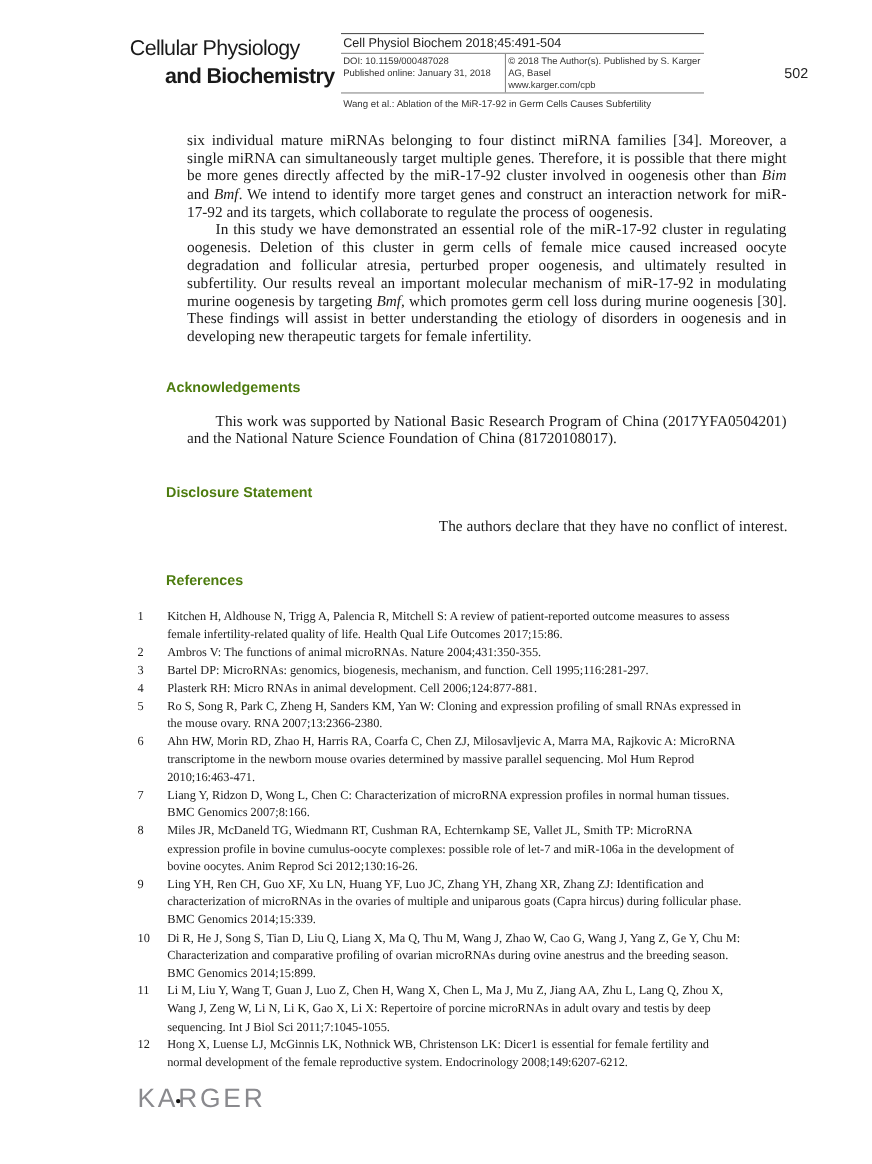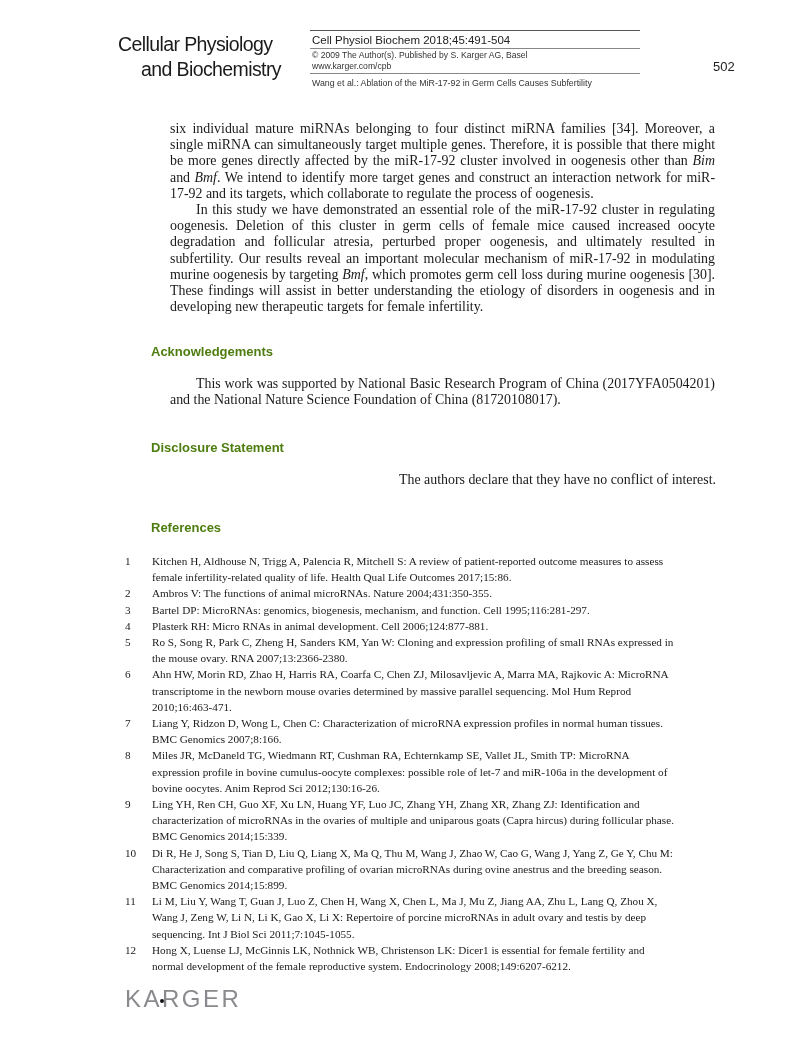--- a/index.html
+++ b/index.html
@@ -3,21 +3,21 @@
 <meta charset="utf-8">
 <style>
   html, body { margin: 0; padding: 0; background: #ffffff; }
   body { width: 793px; height: 1058px; position: relative; overflow: hidden; color: #1a1a1a; }
   .journal-name {
     position: absolute; left: 118px; top: 32px; width: 186px;
     font-family: "Liberation Sans", sans-serif; font-size: 19.5px; line-height: 25px;
     letter-spacing: -0.6px; color: #1a1a1a; text-align: right;
   }
   .journal-name .l1 { display: block; text-align: left; }
-  .journal-name .l2 { display: block; text-align: center; }
+  .journal-name .l2 { display: block; text-align: right; font-weight: bold; }
   .hdr { position: absolute; left: 310px; top: 30px; width: 330px; font-family: "Liberation Sans", sans-serif; }
   .hdr .rule-top { border-top: 1px solid #555; }
   .hdr .citation { font-size: 11.5px; padding: 3px 0 2px 2px; color: #222; }
   .hdr .meta { display: flex; border-top: 1px solid #888; border-bottom: 1px solid #888; }
   .hdr .meta .col { font-size: 8.6px; line-height: 11px; color: #333; padding: 1px 2px; }
   .hdr .meta .col1 { width: 145px; border-right: 1px solid #888; }
   .hdr .meta .col2 { flex: 1; }
   .hdr .running { font-size: 8.8px; color: #333; padding: 4px 0 0 2px; }
   .pagenum { position: absolute; left: 713px; top: 59px; font-family: "Liberation Sans", sans-serif; font-size: 13px; color: #222; }
 
@@ -53,22 +53,26 @@
 
 <div class="journal-name">
   <span class="l1">Cellular Physiology</span>
   <span class="l2">and Biochemistry</span>
 </div>
 
 <div class="hdr">
   <div class="rule-top"></div>
   <div class="citation">Cell Physiol Biochem 2018;45:491-504</div>
   <div class="meta">
+    <div class="col col1">
+      <div>DOI: 10.1159/000487028</div>
+      <div>Published online: January 31, 2018</div>
+    </div>
     <div class="col col2">
-      <div>© 2009 The Author(s). Published by S. Karger AG, Basel</div>
+      <div>© 2018 The Author(s). Published by S. Karger AG, Basel</div>
       <div>www.karger.com/cpb</div>
     </div>
   </div>
   <div class="running">Wang et al.: Ablation of the MiR-17-92 in Germ Cells Causes Subfertility</div>
 </div>
 <div class="pagenum">502</div>
 
 <div class="body-text p1">
   <p><span>six individual mature miRNAs belonging to four distinct miRNA families [34]. Moreover, a single miRNA can simultaneously target multiple genes. Therefore, it is possible that there might be more genes directly affected by the miR-17-92 cluster involved in oogenesis other than </span><i>Bim</i><span> and </span><i>Bmf</i><span>. We intend to identify more target genes and construct an interaction network for miR-17-92 and its targets, which collaborate to regulate the process of oogenesis.</span></p>
 </div>

